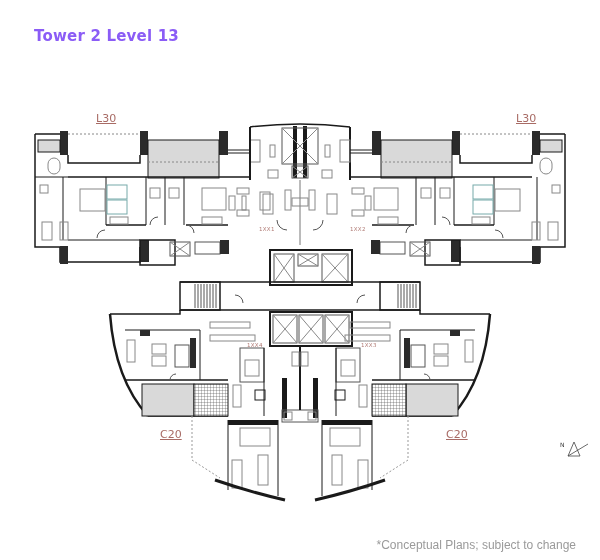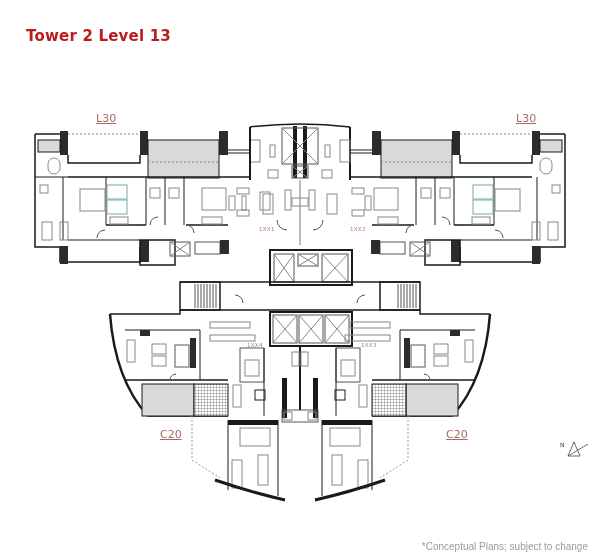--- a/index.html
+++ b/index.html
@@ -1,21 +1,21 @@
 <!DOCTYPE html>
 <html><head>
 <meta charset="utf-8">
 <style>
   html,body{margin:0;padding:0;background:#ffffff;}
   body{width:600px;height:560px;position:relative;overflow:hidden;font-family:"Liberation Sans",sans-serif;}
-  .title{position:absolute;left:26px;top:27px;font-size:15px;font-weight:bold;color:#b91c1c;letter-spacing:0.2px;font-family:"DejaVu Sans",sans-serif;}
+  .title{position:absolute;left:34px;top:27px;font-size:15px;font-weight:bold;color:#8b5cf6;letter-spacing:0.2px;font-family:"DejaVu Sans",sans-serif;}
   .plan{position:absolute;left:0;top:0;width:600px;height:560px;}
   .lbl{position:absolute;color:#a86b65;font-family:"DejaVu Sans",sans-serif;font-size:11px;text-decoration:underline;}
   .unit{position:absolute;color:#b07a74;font-size:5.5px;letter-spacing:0.3px;font-family:"DejaVu Sans",sans-serif;}
-  .note{position:absolute;right:12px;bottom:8px;font-size:10px;color:#9a9a9a;font-family:"Liberation Sans",sans-serif;}
+  .note{position:absolute;right:24px;bottom:8px;font-size:12px;color:#9a9a9a;font-family:"Liberation Sans",sans-serif;}
   .compass-n{position:absolute;left:560px;top:441px;font-size:6px;color:#333;font-family:"DejaVu Sans",sans-serif;}
 </style>
 </head>
 <body>
 
 <div class="title">Tower 2 Level 13</div>
 
 <svg class="plan" viewBox="0 0 600 560" xmlns="http://www.w3.org/2000/svg">
   <g fill="none" stroke="#1a1a1a" stroke-width="1">
 

